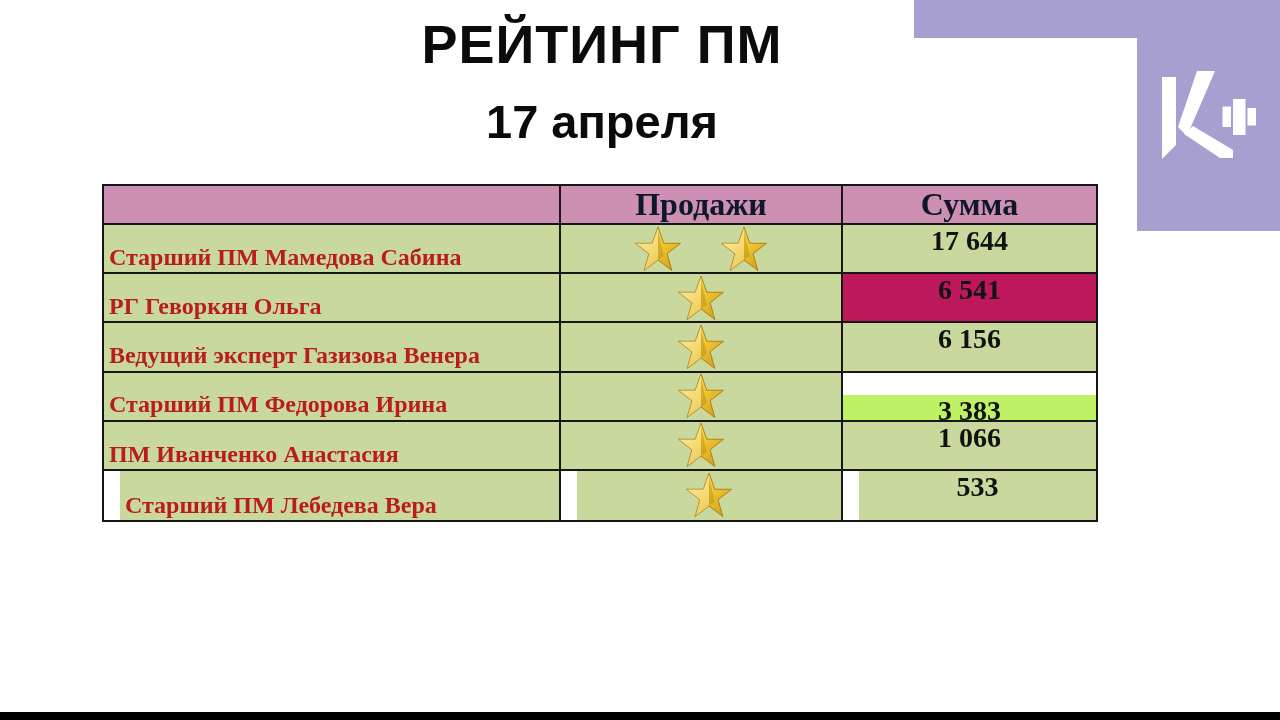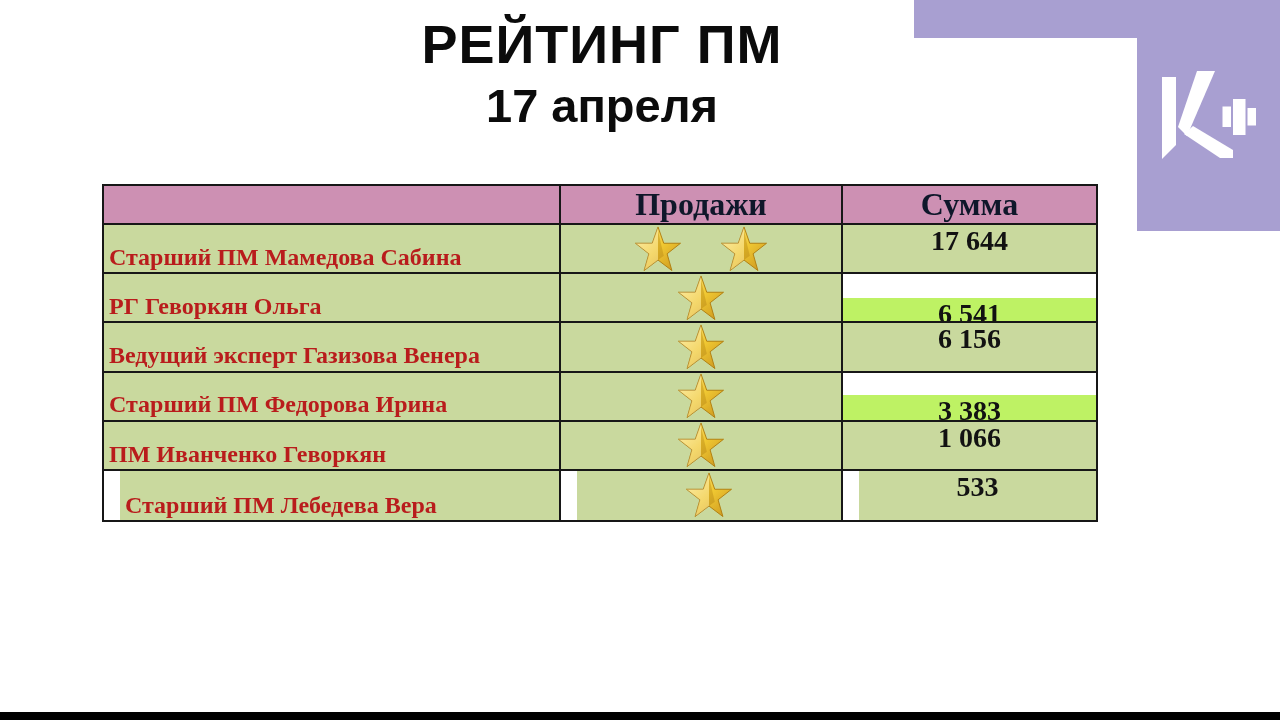--- a/index.html
+++ b/index.html
@@ -11,21 +11,21 @@
 
   
   .title-block {
     position:absolute; left:102px; top:14px; width:1000px;
     text-align:center; color:#0b0b0b;
   }
   .title-line1 {
     font-size:54px; line-height:60px; font-weight:bold; letter-spacing:1px;
   }
   .title-line2 {
-    font-size:47px; line-height:52px; font-weight:bold; margin-top:6px;
+    font-size:47px; line-height:52px; font-weight:bold; margin-top:22px;
   }
 
   
   .brand-strip { position:absolute; left:914px; top:0; width:366px; height:38px; }
   .brand-square { position:absolute; left:1137px; top:38px; width:143px; height:193px; }
   .brand-logo { position:absolute; left:1162px; top:71px; width:94px; height:88px; }
 
   
   .ratings-table {
     position:absolute; left:102px; top:184px; width:996px; height:338px;
@@ -126,21 +126,21 @@
         <stop offset="0" stop-color="#fdeb8f"></stop>
         <stop offset="0.5" stop-color="#f0c832"></stop>
         <stop offset="1" stop-color="#c8921d"></stop>
       </linearGradient>
     </defs>
     <polygon points="50,2 62,36 97,36 69,58 79,93 50,71 21,93 31,58 3,36 38,36" fill="url(#sg)" stroke="#b07d10" stroke-width="2" stroke-linejoin="round"></polygon>
     <polygon points="50,2 50,71 21,93 31,58 3,36 38,36" fill="#ffffff" opacity="0.28"></polygon>
     <polygon points="50,10 50,71 62,62" fill="#a9780e" opacity="0.35"></polygon>
   </svg>
 </div>
-  <div class="cell td-sum" style="background: #bef264; margin-top: 24px;">6 541</div>
+  <div class="cell td-sum" style="background: #be185d;">6 541</div>
 
   <div class="cell td-name" style="background: rgb(201, 217, 158); text-align: center;">Ведущий эксперт Газизова Венера</div>
   <div class="cell td-stars" style="background: rgb(201, 217, 158);">
   <svg class="star" viewBox="0 0 100 96" xmlns="http://www.w3.org/2000/svg" aria-hidden="true">
     <defs>
       <linearGradient id="sg" x1="0" y1="0" x2="1" y2="1">
         <stop offset="0" stop-color="#fdeb8f"></stop>
         <stop offset="0.5" stop-color="#f0c832"></stop>
         <stop offset="1" stop-color="#c8921d"></stop>
       </linearGradient>
@@ -162,21 +162,21 @@
         <stop offset="1" stop-color="#c8921d"></stop>
       </linearGradient>
     </defs>
     <polygon points="50,2 62,36 97,36 69,58 79,93 50,71 21,93 31,58 3,36 38,36" fill="url(#sg)" stroke="#b07d10" stroke-width="2" stroke-linejoin="round"></polygon>
     <polygon points="50,2 50,71 21,93 31,58 3,36 38,36" fill="#ffffff" opacity="0.28"></polygon>
     <polygon points="50,10 50,71 62,62" fill="#a9780e" opacity="0.35"></polygon>
   </svg>
 </div>
   <div class="cell td-sum" style="background: #bef264; margin-top: 22px;">3 383</div>
 
-  <div class="cell td-name" style="background: rgb(201, 217, 158);">ПМ Иванченко Геворкян</div>
+  <div class="cell td-name" style="background: rgb(201, 217, 158);">ПМ Иванченко Анастасия</div>
   <div class="cell td-stars" style="background: rgb(201, 217, 158);">
   <svg class="star" viewBox="0 0 100 96" xmlns="http://www.w3.org/2000/svg" aria-hidden="true">
     <defs>
       <linearGradient id="sg" x1="0" y1="0" x2="1" y2="1">
         <stop offset="0" stop-color="#fdeb8f"></stop>
         <stop offset="0.5" stop-color="#f0c832"></stop>
         <stop offset="1" stop-color="#c8921d"></stop>
       </linearGradient>
     </defs>
     <polygon points="50,2 62,36 97,36 69,58 79,93 50,71 21,93 31,58 3,36 38,36" fill="url(#sg)" stroke="#b07d10" stroke-width="2" stroke-linejoin="round"></polygon>

